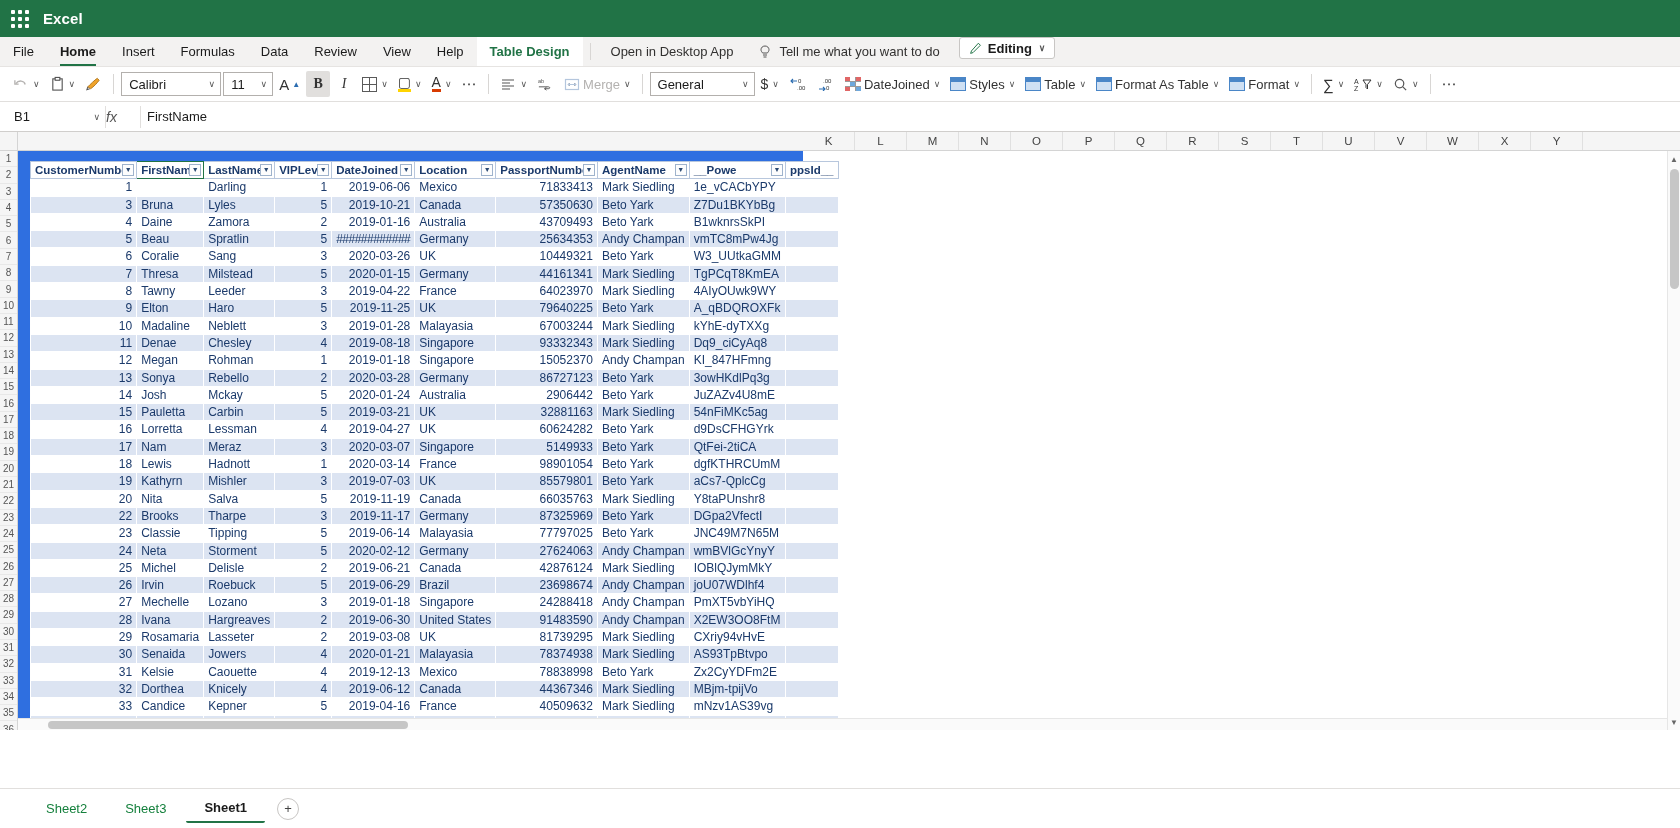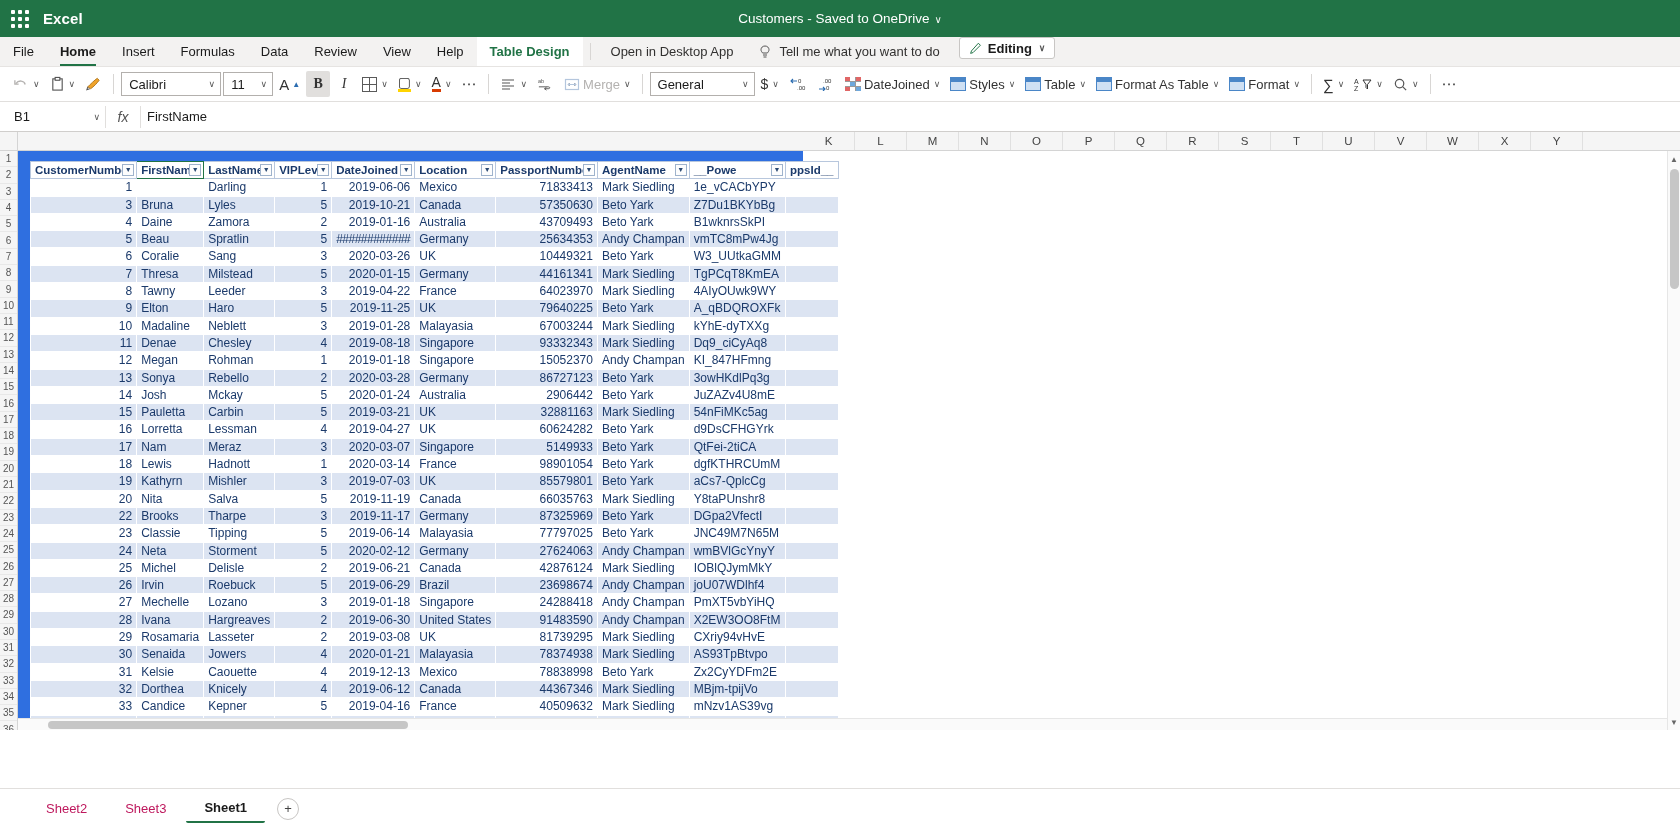--- a/index.html
+++ b/index.html
@@ -124,21 +124,21 @@
   
   .formulabar {
     height: 30px; display: flex; align-items: center; background: #fff;
     border-bottom: 1px solid #d0cecc; font-size: 13px;
   }
   .namebox {
     width: 100px; height: 22px; margin-left: 6px; display: flex; align-items: center;
     justify-content: space-between; padding: 0 5px 0 8px; border-right: 1px solid #e1dfdd;
     cursor: pointer; color: #1b1b1b;
   }
-  .fx { width: 34px; text-align: center; font-style: italic; color: #555; cursor: pointer; font-size: 14px; }
+  .fx { width: 34px; font-style: italic; color: #555; cursor: pointer; font-size: 14px; }
   .fbar-input {
     flex: 1; height: 22px; display: flex; align-items: center; padding-left: 6px;
     border-left: 1px solid #e1dfdd; color: #1b1b1b; cursor: text;
   }
 
   
   .gridwrap { position: relative; height: 598px; background: #fff; overflow: hidden; }
   .colhdr-row {
     display: flex; height: 19px; background: #f5f5f5; border-bottom: 1px solid #d4d4d4;
     font-size: 11.5px; color: #444; position: absolute; top: 0; left: 0; right: 0;
@@ -188,21 +188,21 @@
   .tbl tbody tr:nth-child(even) td { background: #dce4f2; }
   .num { text-align: right; }
   .hashed { letter-spacing: -.5px; }
 
   
   .sheetbar {
     position: absolute; left: 0; right: 0; bottom: 0; height: 40px;
     background: #ffffff; border-top: 1px solid #e1dfdd; display: flex;
     align-items: center; padding-left: 28px; gap: 2px; font-size: 13px;
   }
-  .stab { padding: 6px 18px; cursor: pointer; color: #be185d; border-radius: 2px; }
+  .stab { padding: 6px 18px; cursor: pointer; color: #15803d; border-radius: 2px; }
   .stab.active { font-weight: 700; color: #1b1b1b; border-bottom: 2.5px solid #217346; }
   .addsheet {
     width: 22px; height: 22px; border: 1px solid #c8c6c4; border-radius: 50%;
     display: flex; align-items: center; justify-content: center; margin-left: 10px;
     cursor: pointer; color: #444; font-size: 13px;
   }
 
   
   .vscroll {
     position: absolute; right: 0; top: 19px; bottom: 0; width: 13px;
@@ -225,23 +225,20 @@
       <i></i>
       <i></i>
       <i></i>
       <i></i>
       <i></i>
       <i></i>
       <i></i>
       <i></i>
   </div>
   <div class="app-name">Excel</div>
-  <div class="doc-title">
-    <span>Customers  -  Saved to OneDrive</span><span class="caret">∨</span>
-  </div>
 </div>
 
 <div class="ribbon-tabs">
   <div class="rtab">File</div>
   <div class="rtab active">Home</div>
   <div class="rtab">Insert</div>
   <div class="rtab">Formulas</div>
   <div class="rtab">Data</div>
   <div class="rtab">Review</div>
   <div class="rtab">View</div>

